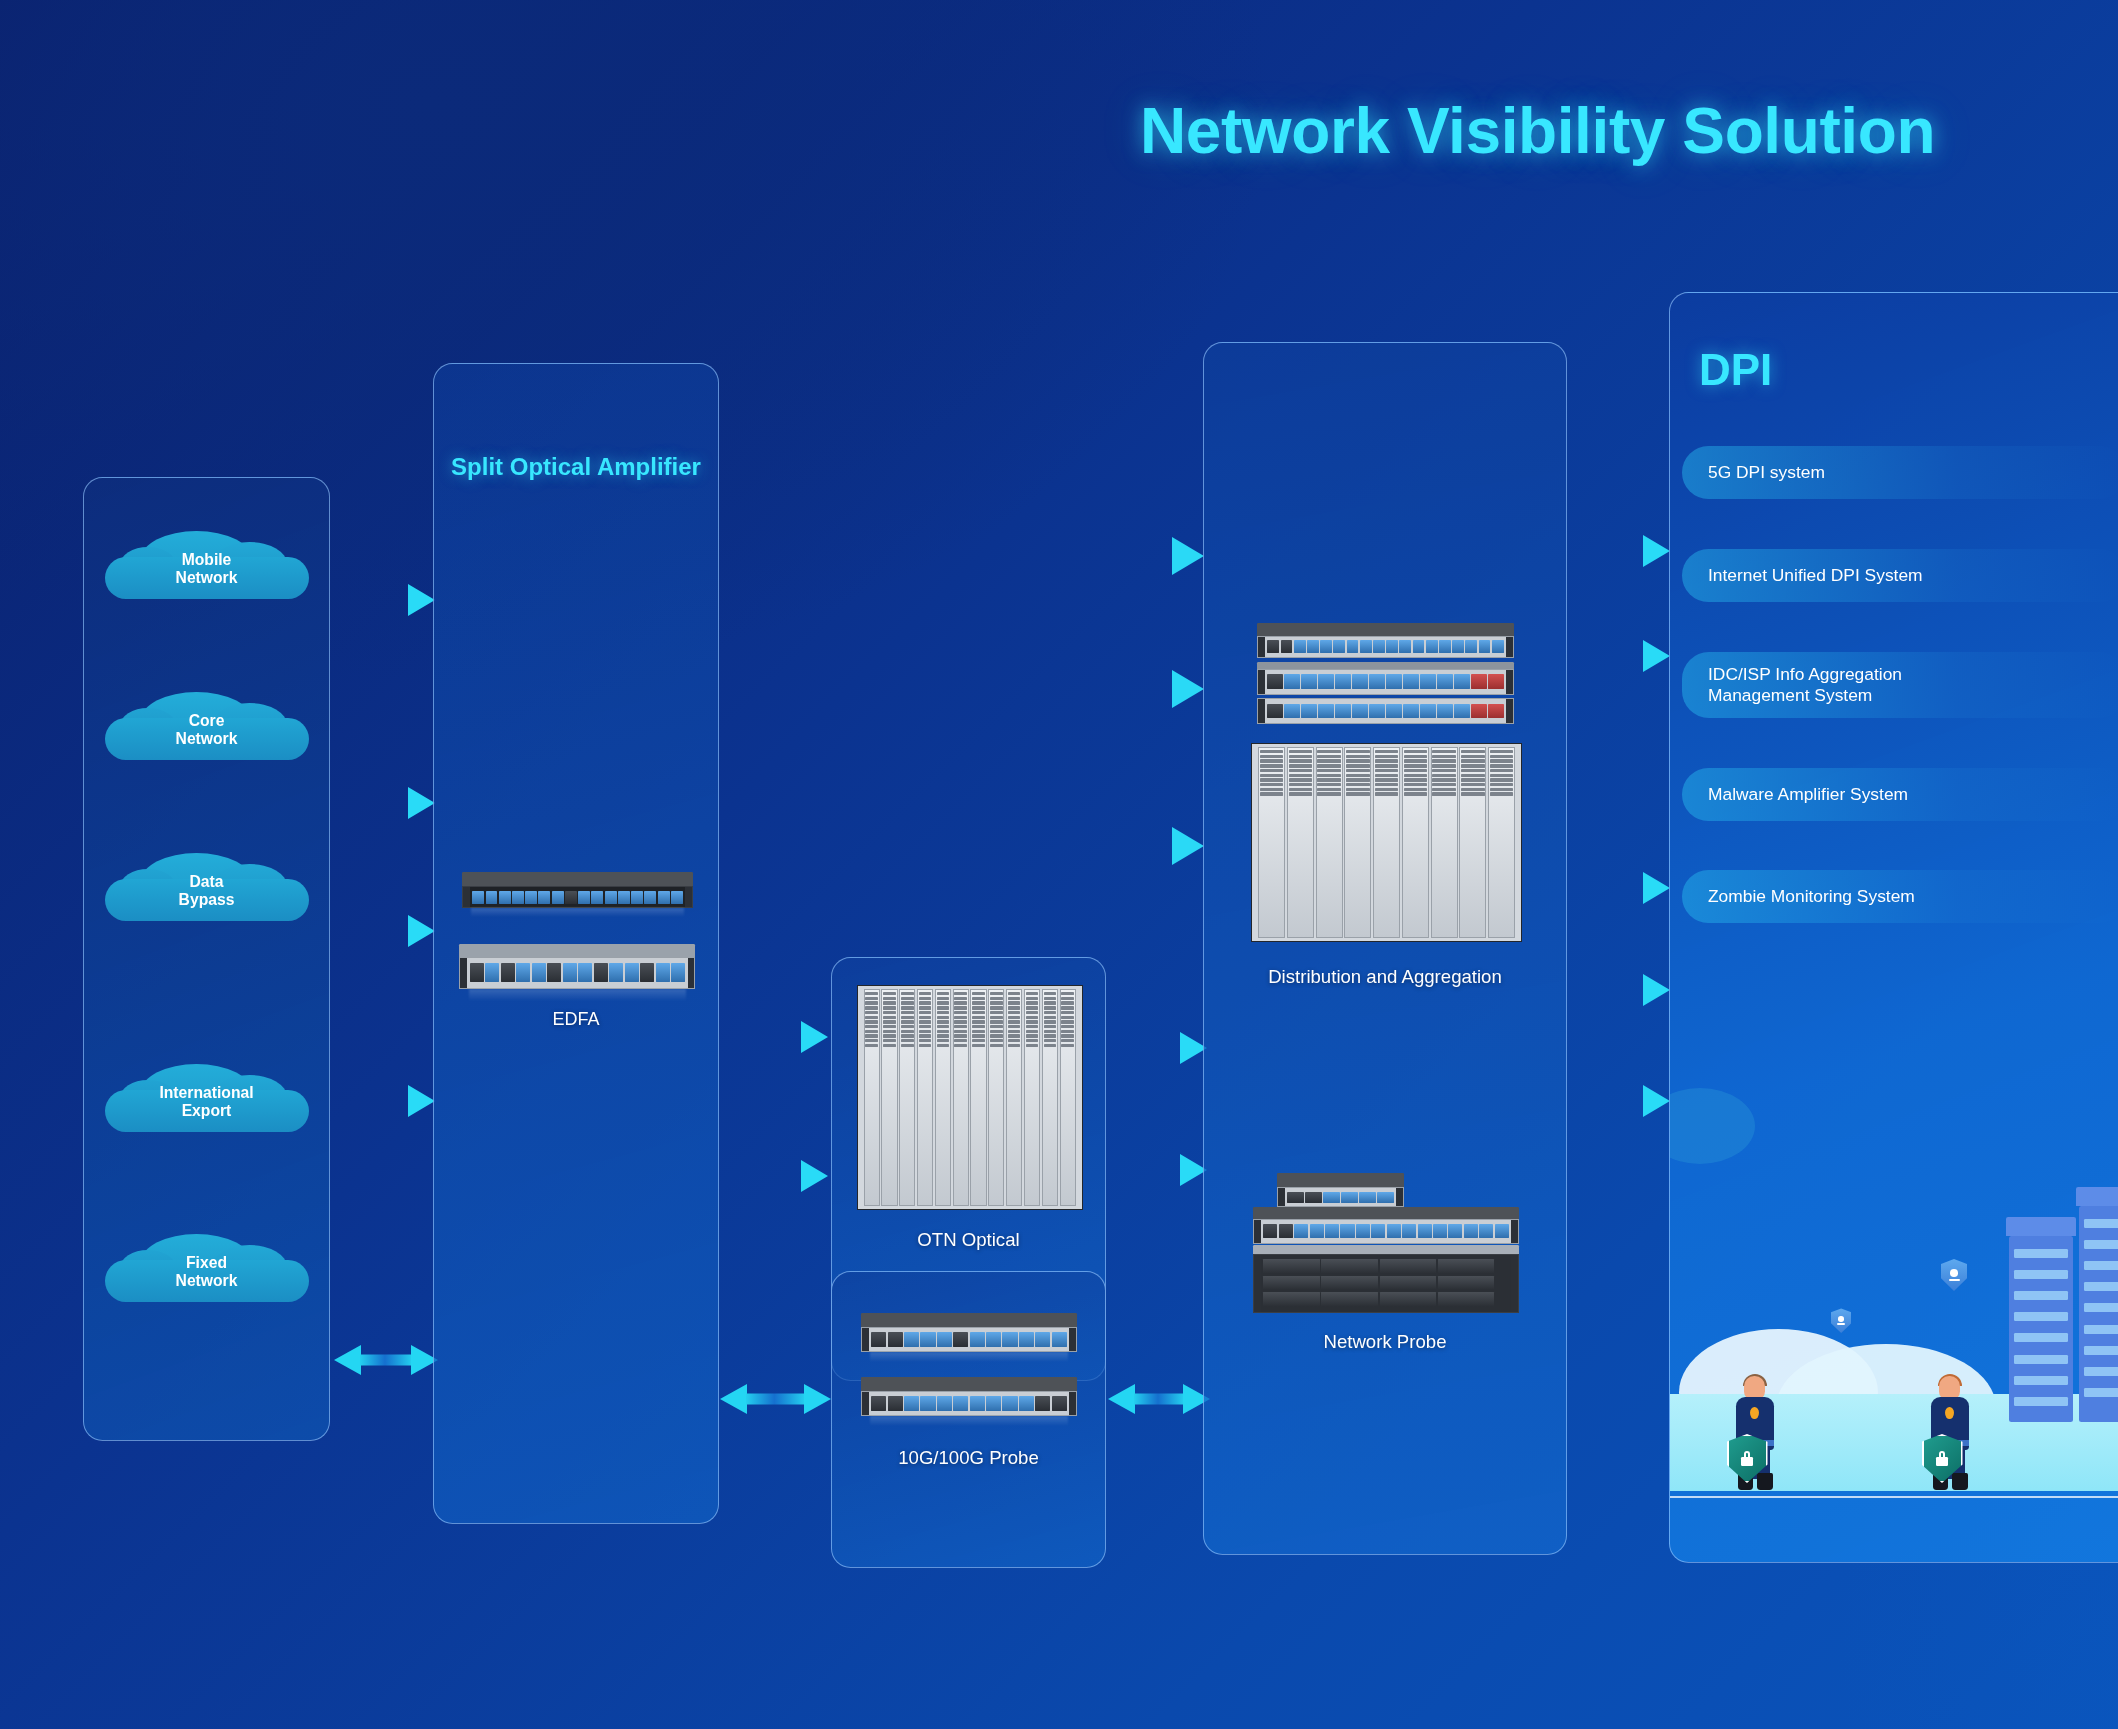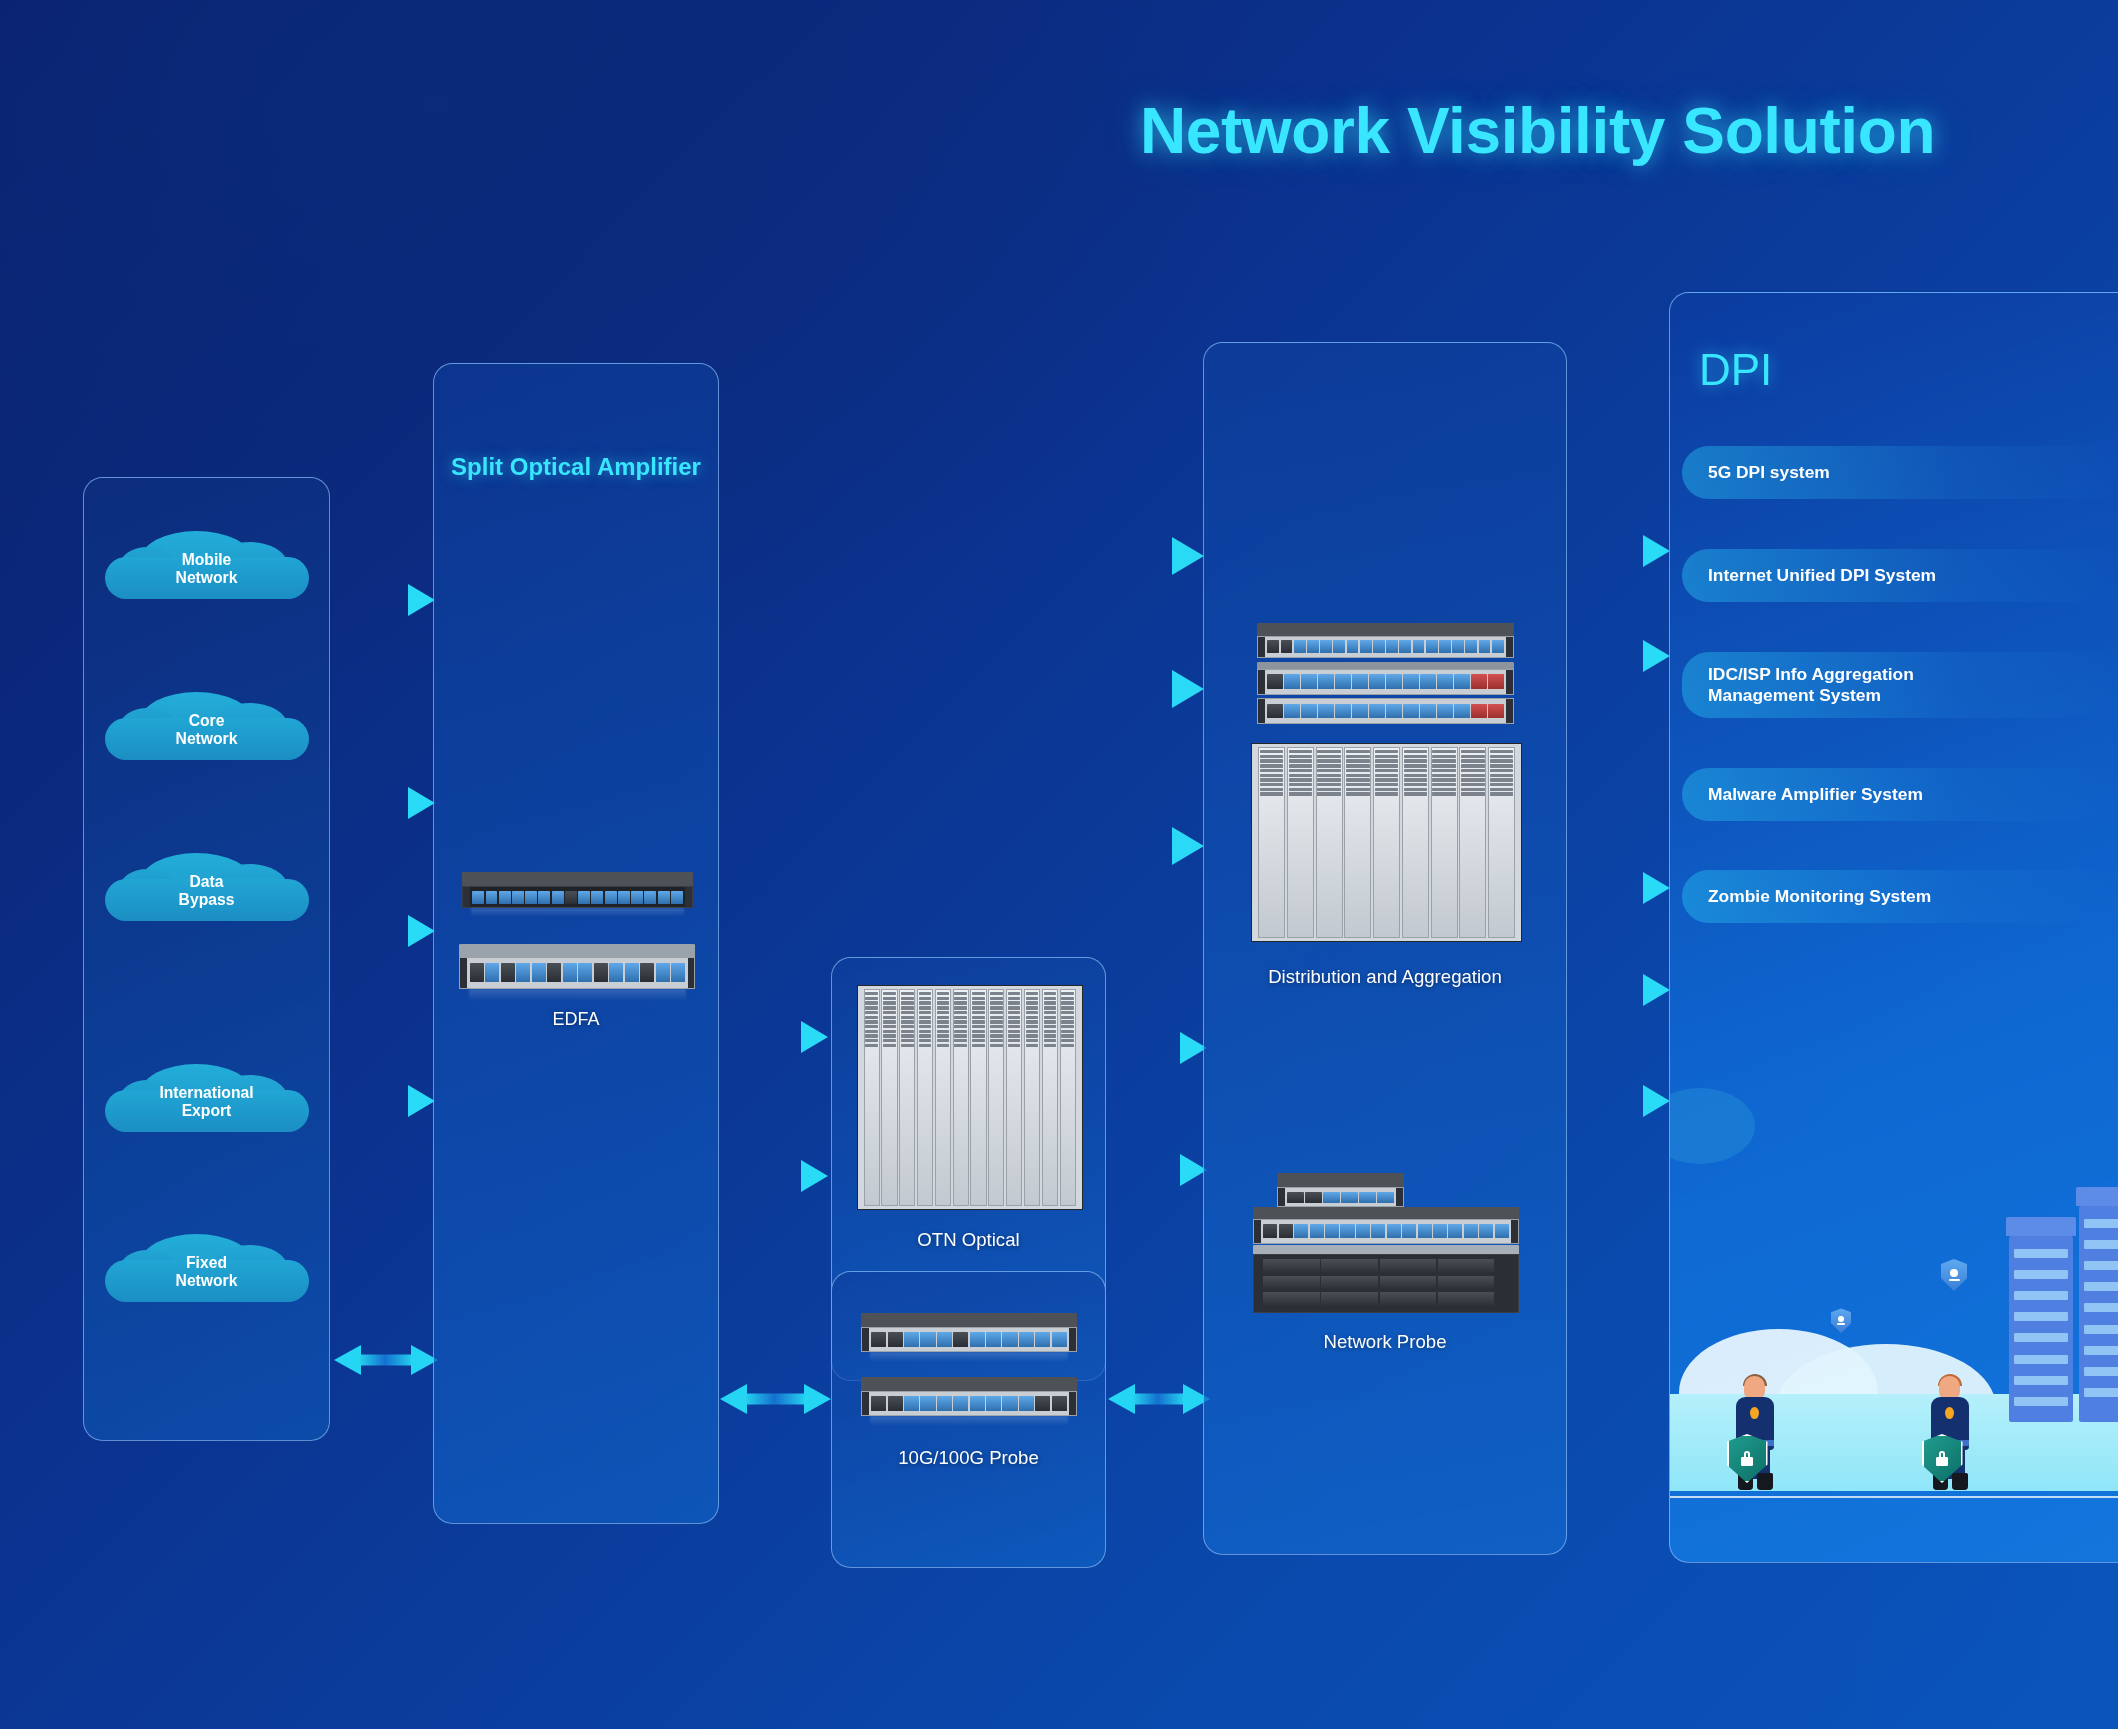--- a/index.html
+++ b/index.html
@@ -98,25 +98,25 @@
   .chassis { position:absolute; background:#d3d8de; border:1.3px solid #23262b;
     display:flex; gap:1.7px; padding:3.4px 6px; }
   .chassis .blade { flex:1; background:linear-gradient(180deg,#eef1f4 0%,#c3c9d0 100%);
     border:0.4px solid #9aa1a9; display:flex; flex-direction:column; gap:1.3px; padding:1.7px 0.8px; }
   .chassis .blade i { display:block; height:3.4px; background:#7c838c; border-radius:0.4px; }
   .devlabel { position:absolute; width:100%; text-align:center; color:#fff;
     font-weight:normal; text-shadow:0 1.3px 4.2px rgba(0,0,0,.42); }
 
   
   .dpi-title { position:absolute; left:29px; top:52px; font-size:44px;
-    font-weight:normal; color:#38e7ff; text-shadow:0 0 14.4px rgba(56,231,255,.55); }
+    font-weight:bold; color:#38e7ff; text-shadow:0 0 14.4px rgba(56,231,255,.55); }
   .dpi-row { position:absolute; left:12px; width:444px; height:53px;
     border-radius:27px; display:flex; align-items:center; padding-left:26px;
     background:linear-gradient(90deg,rgba(40,190,240,.46) 0%,rgba(30,130,215,.20) 62%,rgba(30,130,215,0) 100%); }
-  .dpi-row span { color:#fff; font-weight:bold; font-size:17.4px; line-height:1.18;
+  .dpi-row span { color:#fff; font-weight:normal; font-size:17.4px; line-height:1.18;
     white-space:pre-line; }
 
   
   .illus { position:absolute; left:0; right:0; bottom:0; height:487px; overflow:hidden; }
   .ic-cloud { position:absolute; border-radius:50%; }
   .rack { position:absolute; background:#4f7fe0; border-radius:2.5px; }
   .rack .cap { position:absolute; left:-3.4px; right:-3.4px; top:-19.5px; height:19.5px;
     background:#5d8ce8; border-radius:2.1px 2.1px 0 0; }
   .rack .u { position:absolute; left:5.1px; right:5.1px; height:9.3px;
     background:#8fc4f5; border-radius:1.3px; }

